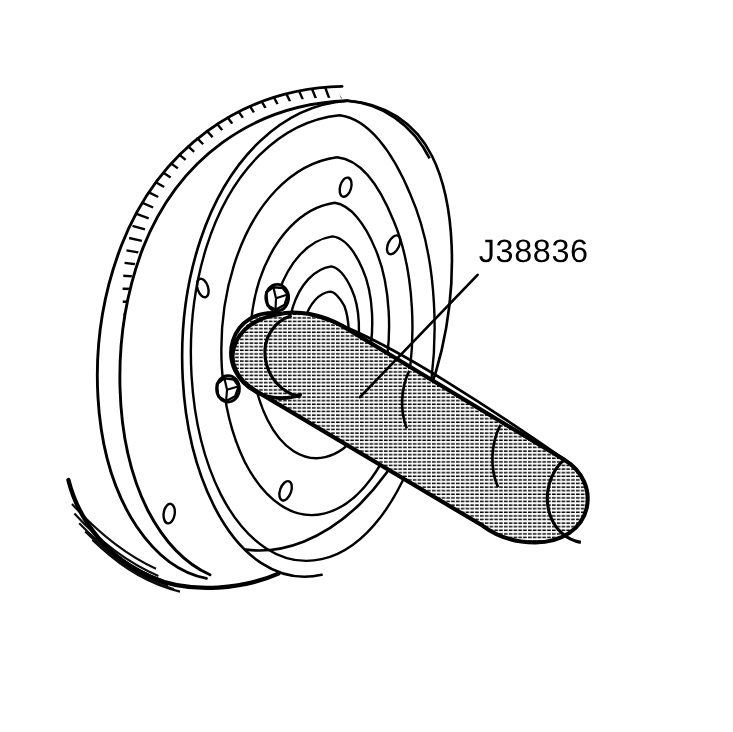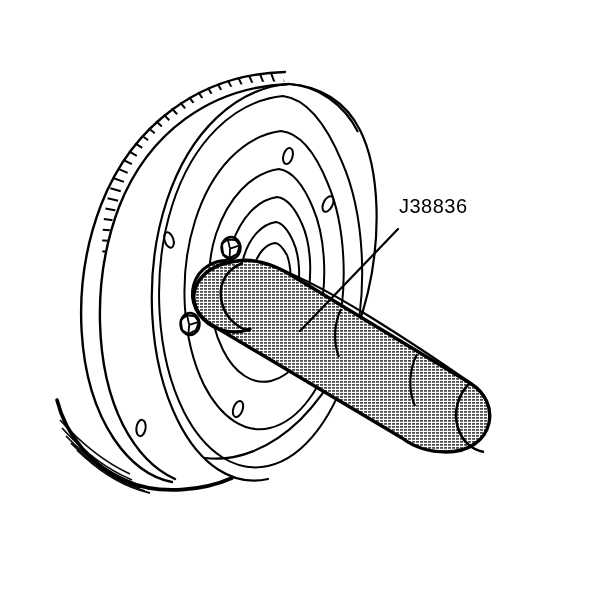--- a/index.html
+++ b/index.html
@@ -24,21 +24,21 @@
     top: 0;
     width: 611px;
     height: 610px;
     display: block;
   }
   .part-label {
     position: absolute;
     left: 399px;
     top: 196px;
     font-family: "Liberation Sans", sans-serif;
-    font-size: 20px;
+    font-size: 27px;
     font-weight: 400;
     letter-spacing: 0.5px;
     color: #000000;
     white-space: nowrap;
     line-height: 1;
   }
 </style>
 </head>
 <body>
 

